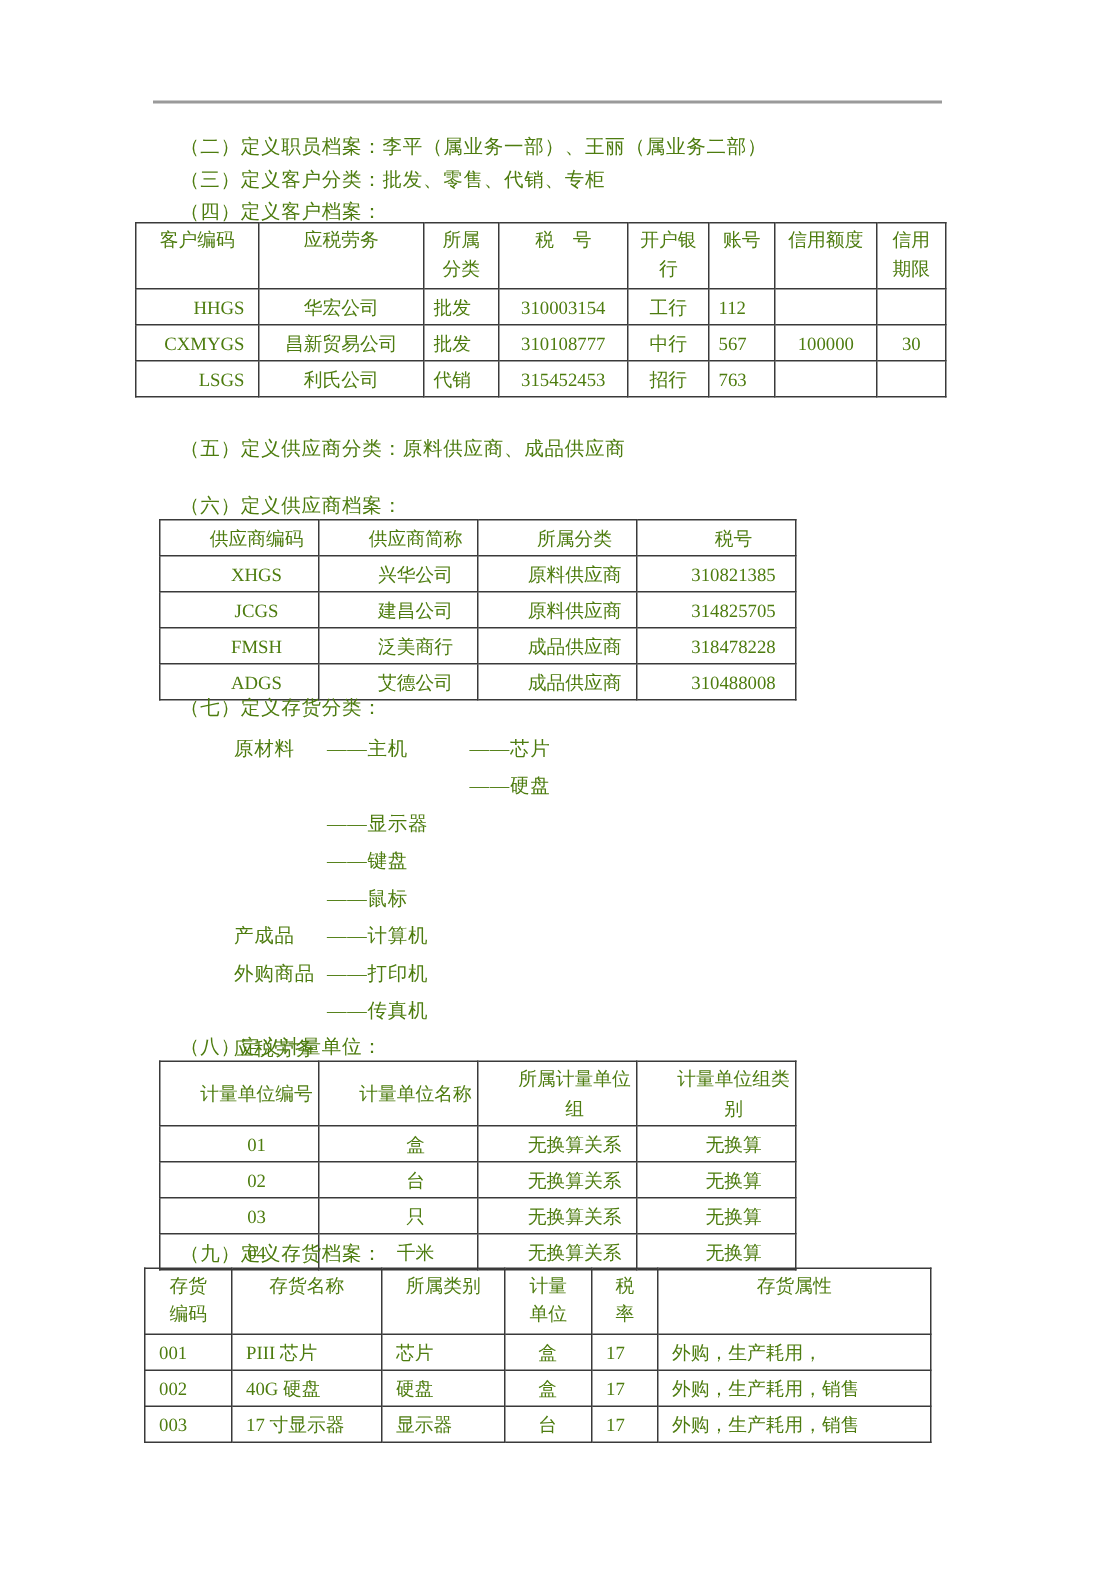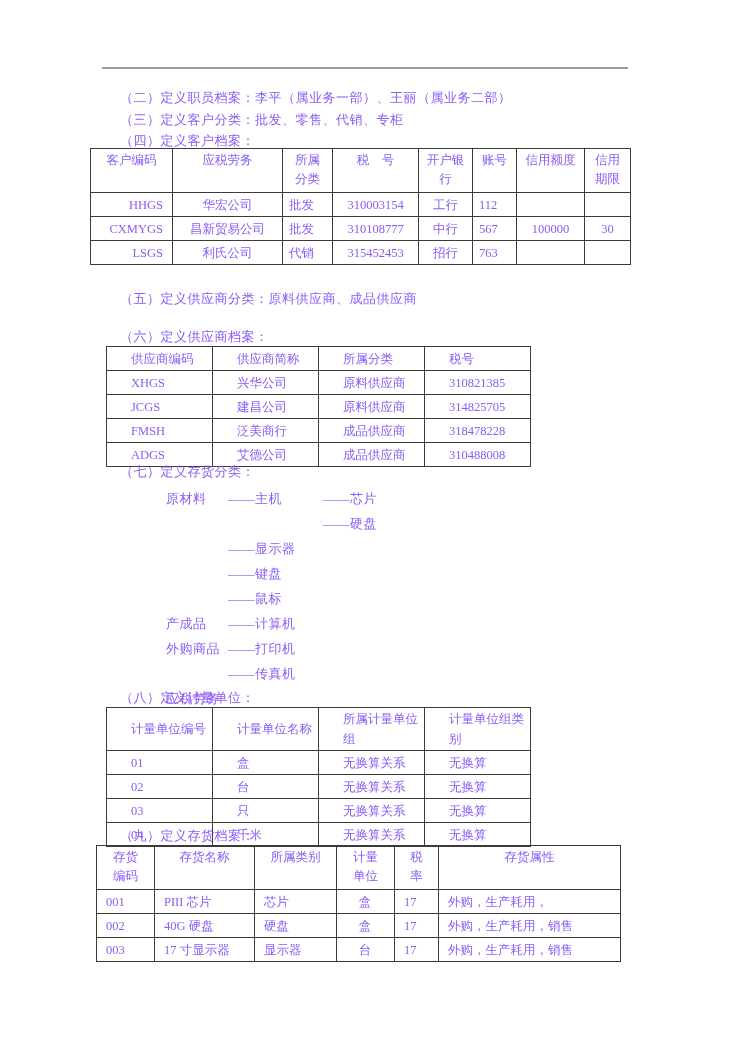--- a/index.html
+++ b/index.html
@@ -1,21 +1,21 @@
 <!DOCTYPE html>
 <html><head>
 <meta charset="utf-8">
 <style>
   html,body{margin:0;padding:0;background:#ffffff;}
   .page{
     position:relative;
     width:744px;height:1052px;
     background:#ffffff;
     font-family:"Liberation Serif","DejaVu Serif",serif;
-    color:#8b5cf6;
+    color:#4d7c0f;
     overflow:hidden;
   }
   .rule{
     position:absolute;left:102px;top:67px;width:526px;height:2px;
     background:#9a9a9a;
   }
   .para{
     position:absolute;left:120px;
     font-size:13px;line-height:15px;letter-spacing:0.5px;
     white-space:nowrap;
@@ -41,31 +41,31 @@
   .t-customer td:nth-child(4){text-align:center;}
   .t-customer td:nth-child(5){text-align:center;}
   .t-customer td:nth-child(6){text-align:left;padding-left:6px;}
   .t-customer td:nth-child(7){text-align:center;}
   .t-customer td:nth-child(8){text-align:center;}
 
   
   .t-supplier{left:106px;top:346px;width:424px;}
   .t-unit{left:106px;top:707px;width:424px;}
   .t-supplier th,.t-supplier td,.t-unit th,.t-unit td{
-    text-align:left;padding-left:24px;height:21px;line-height:20px;vertical-align:middle;
+    text-align:center;padding-left:24px;height:21px;line-height:20px;vertical-align:middle;
   }
 
   
   .t-inv{left:96px;top:845px;width:524px;}
   .t-inv th{height:40px;vertical-align:top;text-align:center;padding-top:2px;line-height:19px;}
   .t-inv td{text-align:left;padding-left:9px;}
   .t-inv td:nth-child(4){text-align:center;padding-left:0;}
 
   
-  .tree-table{left:155px;top:486px;width:330px;margin-left:10px;}
+  .tree-table{left:155px;top:486px;width:330px;}
   .tree-table td{
     font-size:13px;height:23px;line-height:23px;
     border:none;white-space:nowrap;letter-spacing:0.5px;
     vertical-align:middle;
   }
 </style>
 </head>
 <body>
 
 <div class="page">

